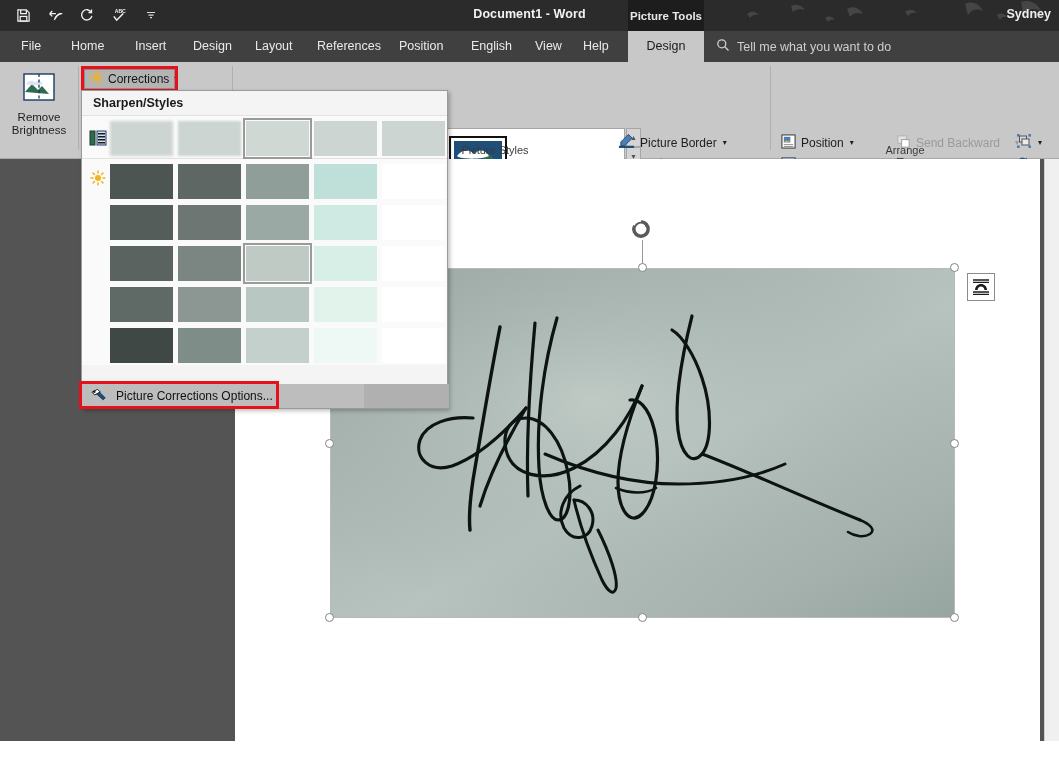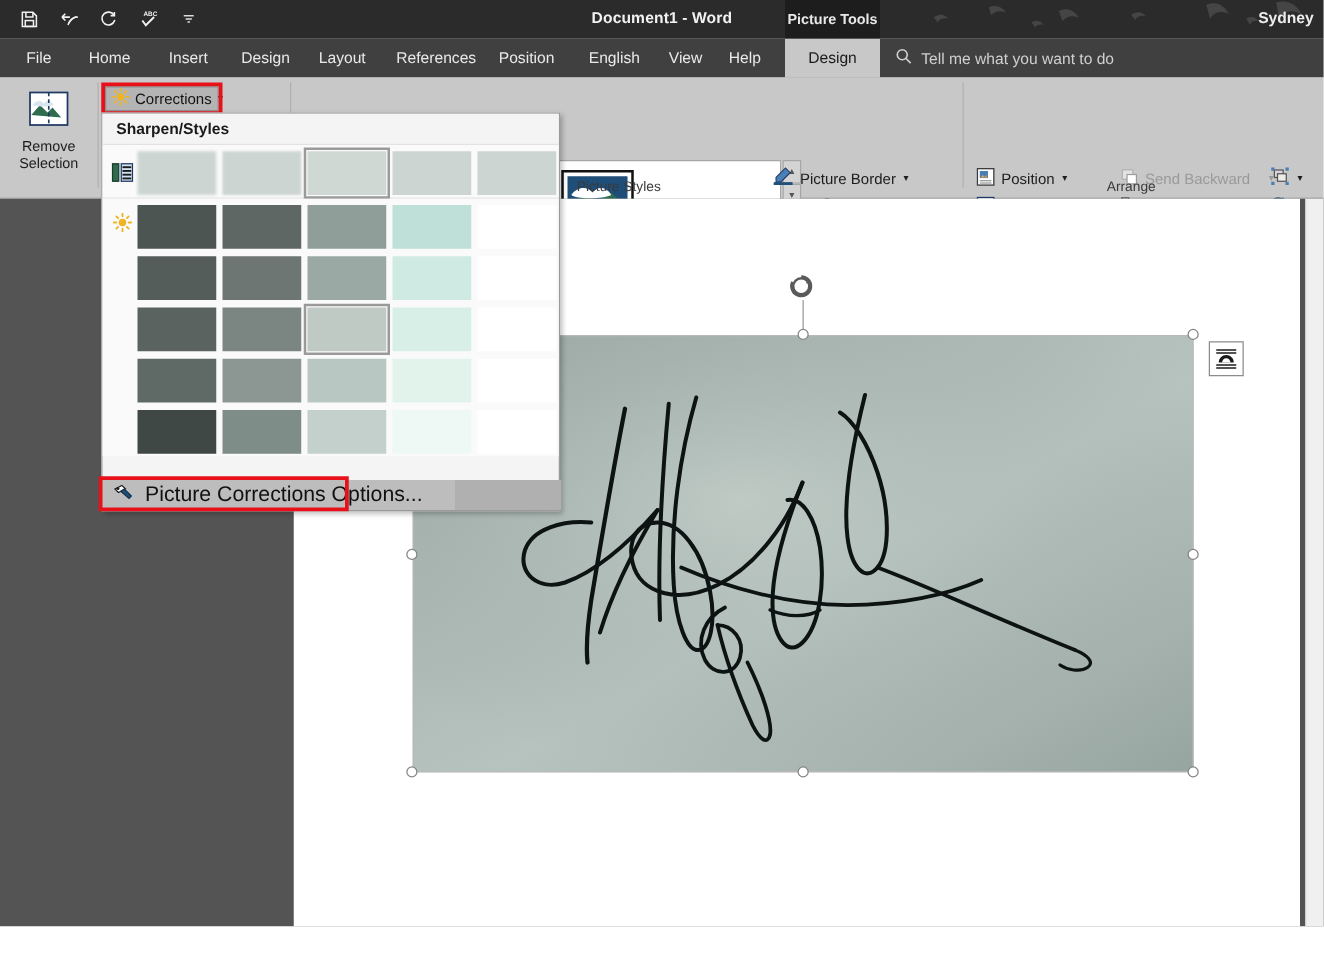--- a/index.html
+++ b/index.html
@@ -133,21 +133,21 @@
     background: #cfd6d2;
   }
   .cell.sel { outline: 2px solid #9a9a9a; outline-offset: 1px; background: #d8d8d8; }
   .cell-inner { position: absolute; inset: 0; }
   .dd-footer {
     position: absolute; left: 0; bottom: 0; width: 367px; height: 24px;
     background: #b0b0b0; display: flex; align-items: center;
   }
   .dd-footer-item {
     display: flex; align-items: center; gap: 9px; height: 24px;
-    padding-left: 8px; font-size: 17px; color: #111; background: #bdbdbd;
+    padding-left: 8px; font-size: 12px; color: #111; background: #bdbdbd;
     width: 282px;
   }
   .pco-hl {
     position: absolute; left: 79px; top: 381px; width: 200px; height: 28px;
     border: 3px solid #e8111a; z-index: 60; pointer-events: none;
   }
 
   
   .docbg {
     position: absolute; left: 0; top: 159px; width: 1059px; height: 582px;
@@ -275,21 +275,21 @@
     <div class="bigbtn">
       <span>
         <svg width="34" height="32" viewBox="0 0 34 32">
           <rect x="2" y="2" width="30" height="26" fill="#fff" stroke="#1f3864" stroke-width="1.4"></rect>
           <path d="M3 20l7-8 6 6 4-4 7 8z" fill="#2f6b4f"></path>
           <path d="M4 12c3-4 7-4 9-1 2-3 6-3 8 1-2 1-14 2-17 0z" fill="#d8e6f2"></path>
           <path d="M17 2v26" stroke="#1f3864" stroke-width="1.3" stroke-dasharray="3 2.4" fill="none"></path>
         </svg>
       </span>
       <span style="margin-top:4px">Remove</span>
-      <span>Selection</span>
+      <span>Brightness</span>
     </div>
 
     <div class="rb-sep" style="left:78px"></div>
 
     <div class="smallbtn" style="left:190px; top:68px; width:26px; justify-content:center">
       <span>
         <svg width="19" height="19" viewBox="0 0 20 20">
           <rect x="4" y="4" width="12" height="11" fill="#fff" stroke="#1f3864" stroke-width="1.2"></rect>
           <path d="M5 13l4-4 3 3 3-3v4z" fill="#2f6b4f"></path>
           <circle cx="7.5" cy="7.5" r="1.4" fill="#4a7fb5"></circle>

